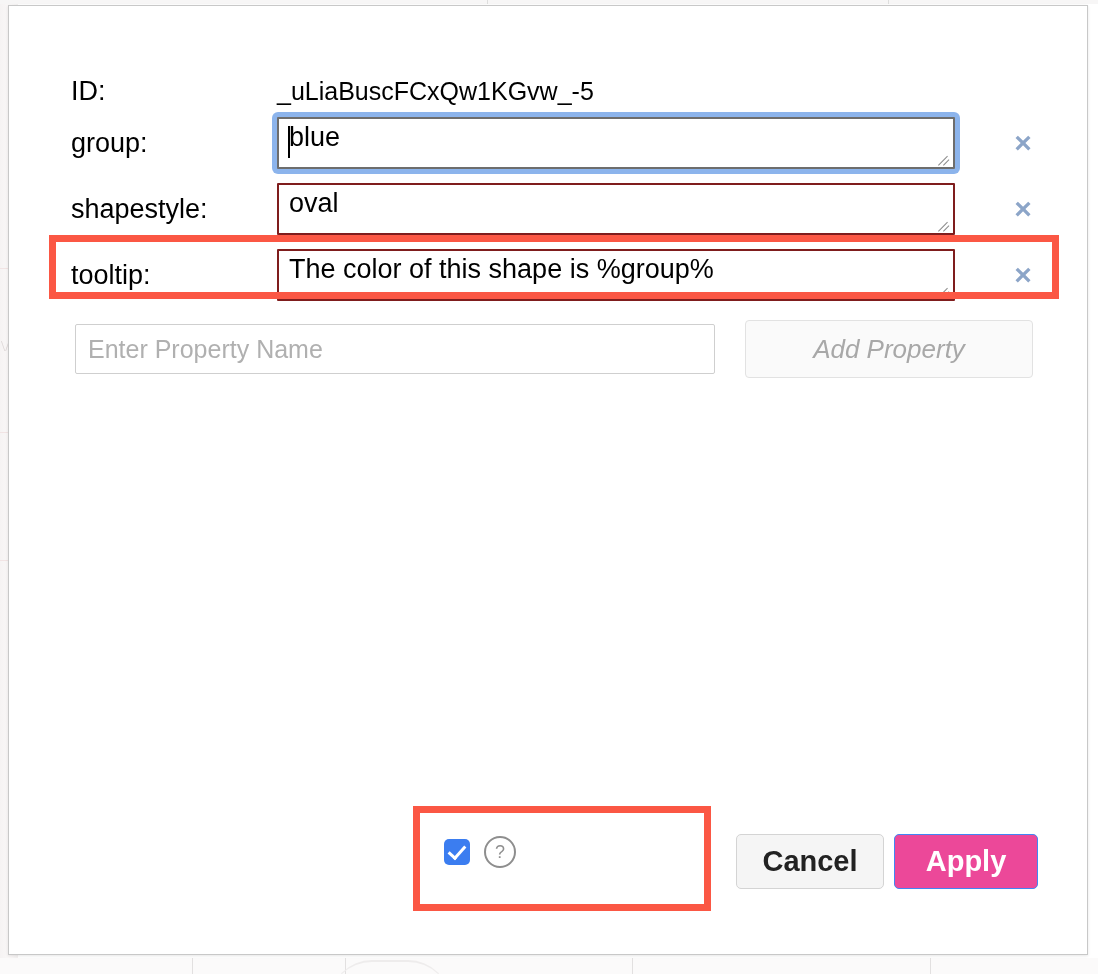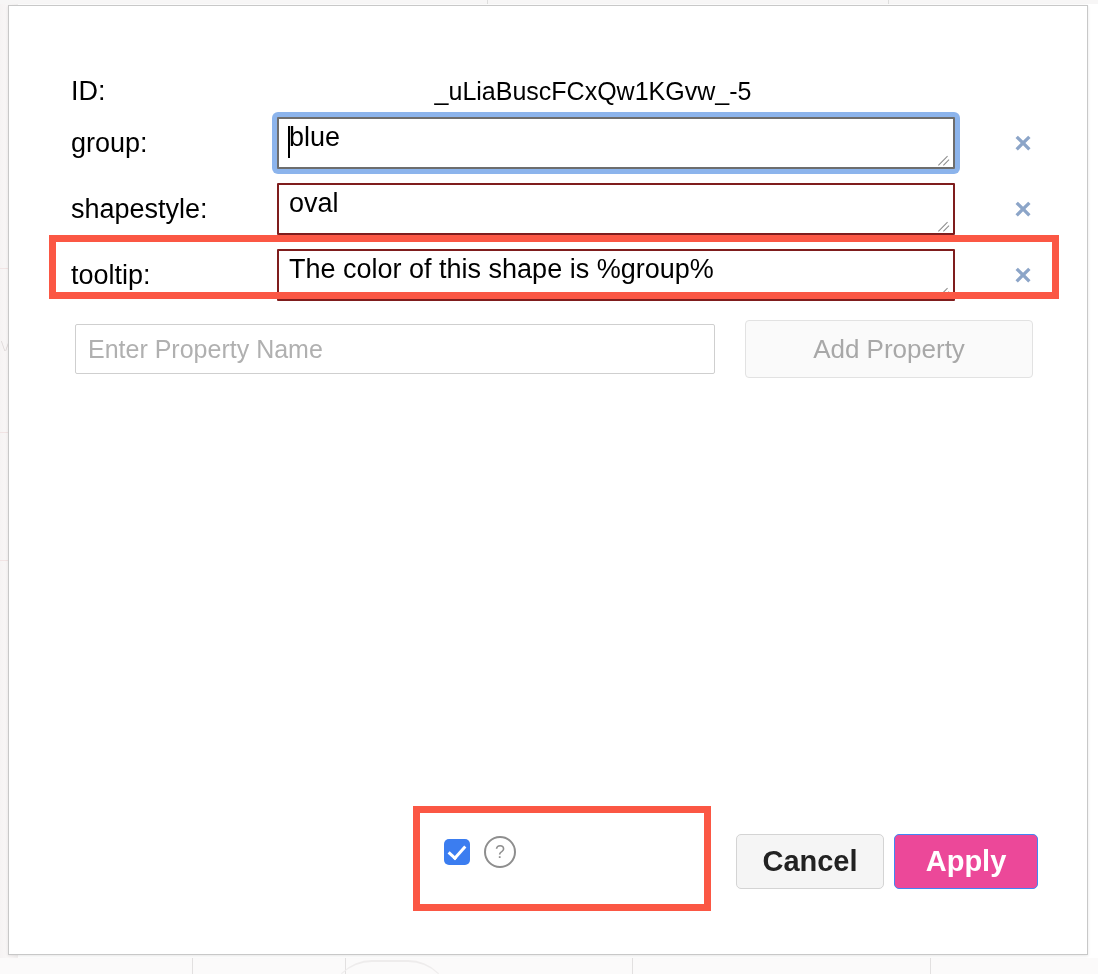--- a/index.html
+++ b/index.html
@@ -117,21 +117,20 @@
     width: 240px;
     padding-left: 62px;
     box-sizing: border-box;
     font-size: 27px;
     color: #000000;
     line-height: 1;
     white-space: nowrap;
   }
   .prop-value-static {
     flex: 1;
-    text-align: center;
     font-size: 25px;
     color: #000000;
     padding-right: 180px;
     box-sizing: border-box;
     white-space: nowrap;
   }
 
   .ta-wrap {
     position: relative;
     width: 678px;
@@ -260,20 +259,21 @@
     box-sizing: border-box;
     border: 1px solid #e2e2e2;
     border-radius: 4px;
     background: #fafafa;
     color: #a8a8a8;
     font-size: 26px;
     font-family: "Liberation Sans", sans-serif;
     display: flex;
     align-items: center;
     justify-content: center;
+    font-style: italic;
   }
 
   
   .footer {
     position: absolute;
     left: 0;
     top: 818px;
     width: 1080px;
     height: 70px;
     display: flex;

